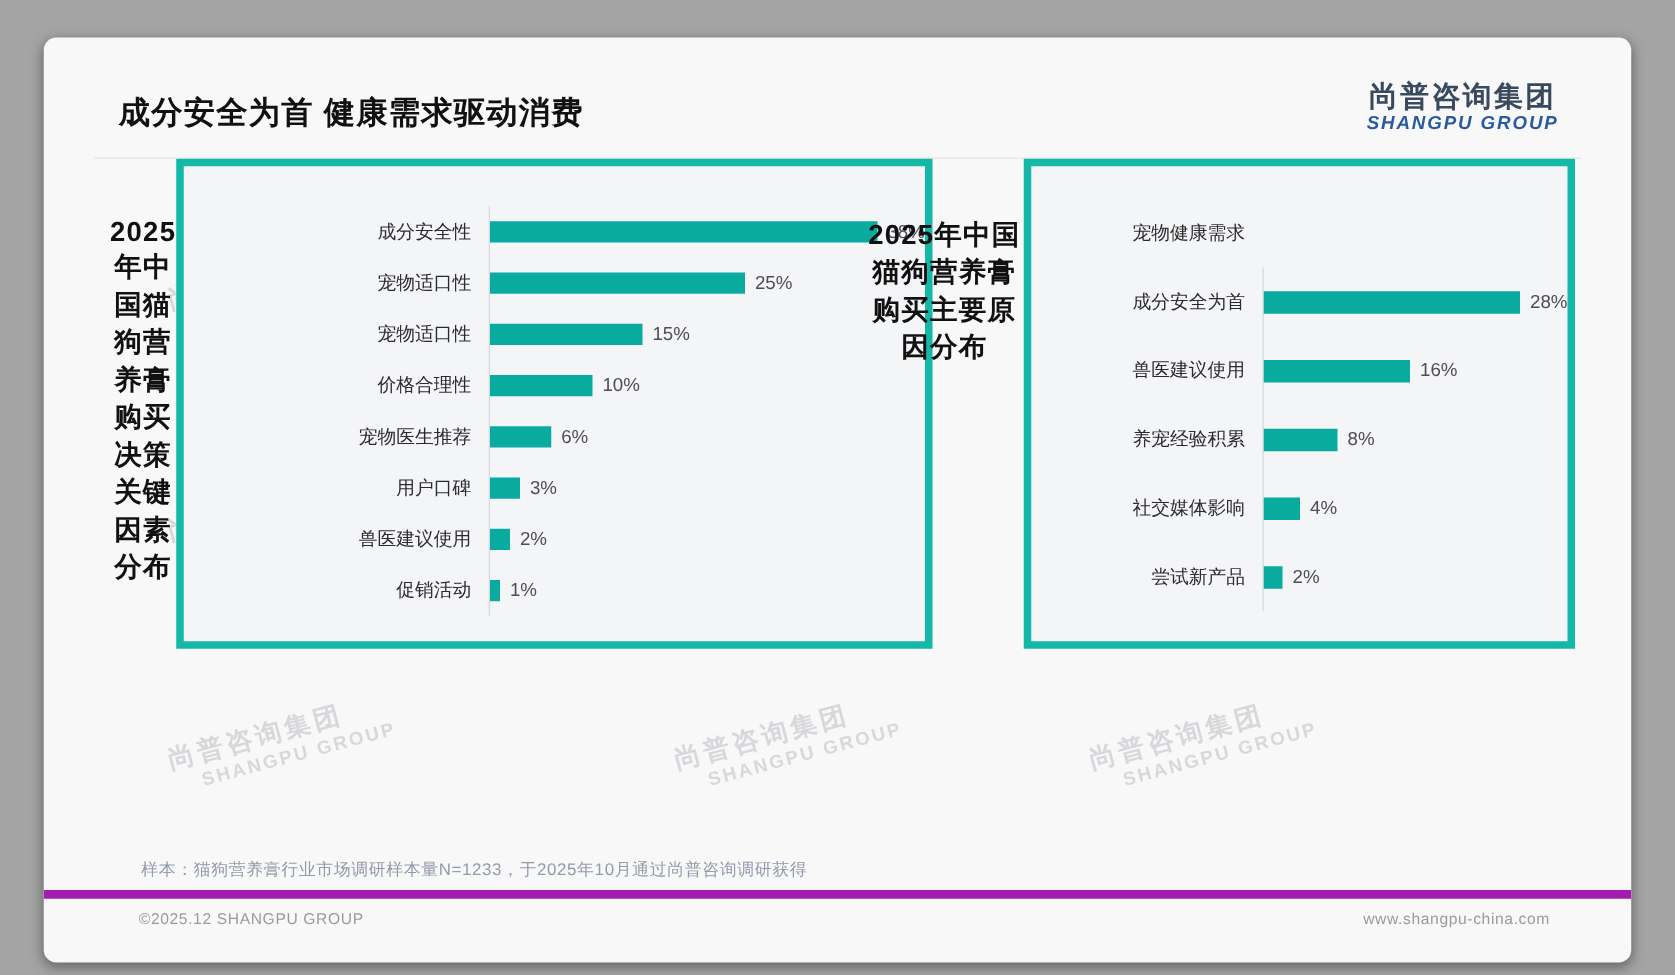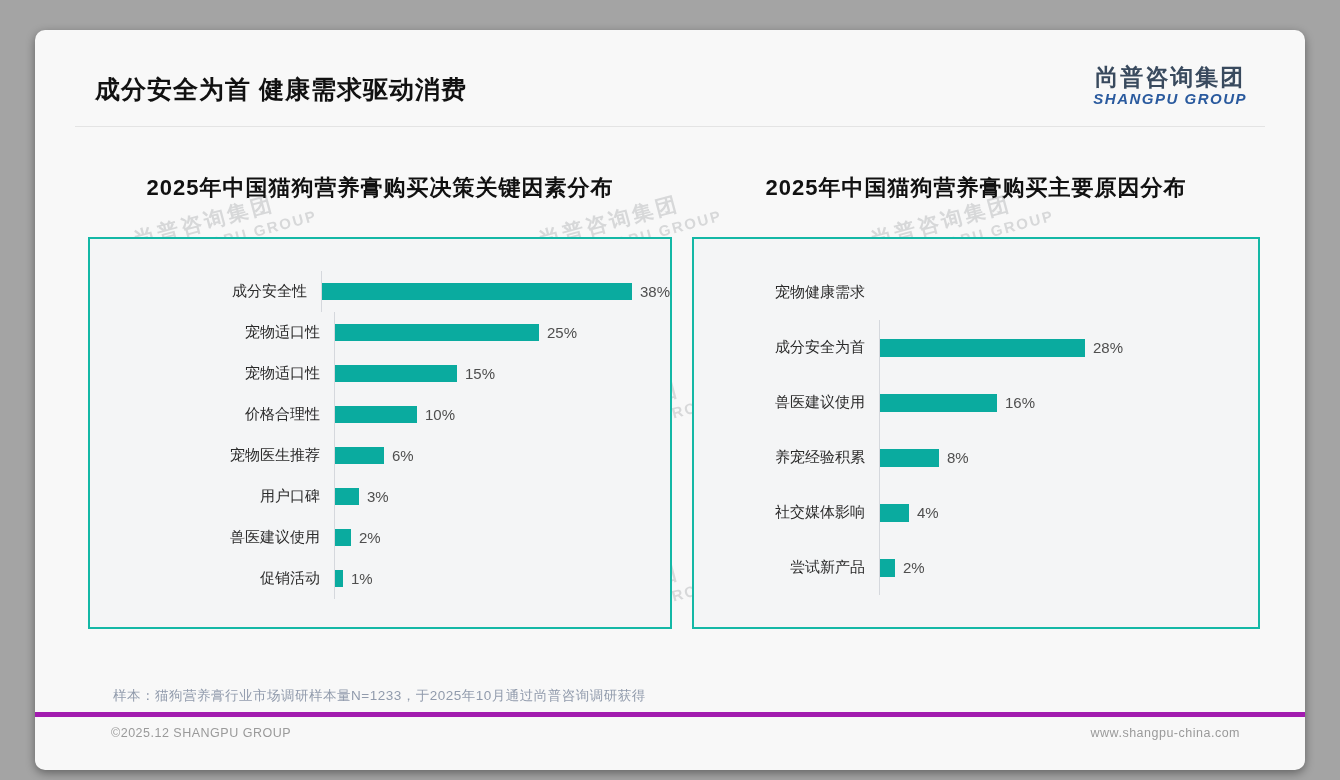--- a/index.html
+++ b/index.html
@@ -34,30 +34,30 @@
   }
   .header-rule{
     position:absolute;left:40px;right:40px;top:96px;height:1px;background:#e4e4e4;
   }
   
   .charts{
     position:relative;z-index:2;
     display:flex;justify-content:space-between;
     padding:0 45px 0 53px;
   }
-  .chart-block{ display:flex;flex-direction:column; }
+  .chart-block{ display:flex;flex-direction:row; }
   .chart-block.left{ width:584px; }
   .chart-block.right{ width:568px; }
   .chart-title{
     margin:46px 0 34px 0;text-align:center;
     font-size:22px;font-weight:bold;color:#111;letter-spacing:1px;
   }
   .chart-box{
     height:392px;box-sizing:border-box;
-    background:#f4f5f6;border:2px solid #14b8a6;
+    background:#f4f5f6;border:6px solid #14b8a6;
     overflow:visible;
   }
   .bar-row{ display:flex;align-items:center; }
   .c0 .bar-row{ height:41px; }
   .c1 .bar-row{ height:55px; }
   .bar-label{
     text-align:right;padding-right:14px;box-sizing:border-box;
     font-size:15px;color:#2b2b2b;white-space:nowrap;
   }
   .c0 .bar-label{ width:244px; }
@@ -72,21 +72,21 @@
   .bar-value{
     margin-left:8px;font-size:15px;color:#4f4f4f;white-space:nowrap;
   }
   
   .sample-note{
     position:absolute;left:78px;top:657px;z-index:2;
     font-size:13.5px;color:#919bac;letter-spacing:.5px;
   }
   .footer{
     position:absolute;left:0;right:0;top:682px;height:58px;
-    border-top:5px solid #a21caf;z-index:2;
+    border-top:7px solid #a21caf;z-index:2;
   }
   .footer-copy{
     position:absolute;left:76px;top:9px;font-size:12.5px;color:#9a9a9a;letter-spacing:.5px;
   }
   .footer-url{
     position:absolute;right:65px;top:9px;font-size:12.5px;color:#9a9a9a;letter-spacing:.5px;
   }
   
   .watermark-layer{ position:absolute;inset:0;z-index:1;pointer-events:none; }
   .watermark{

